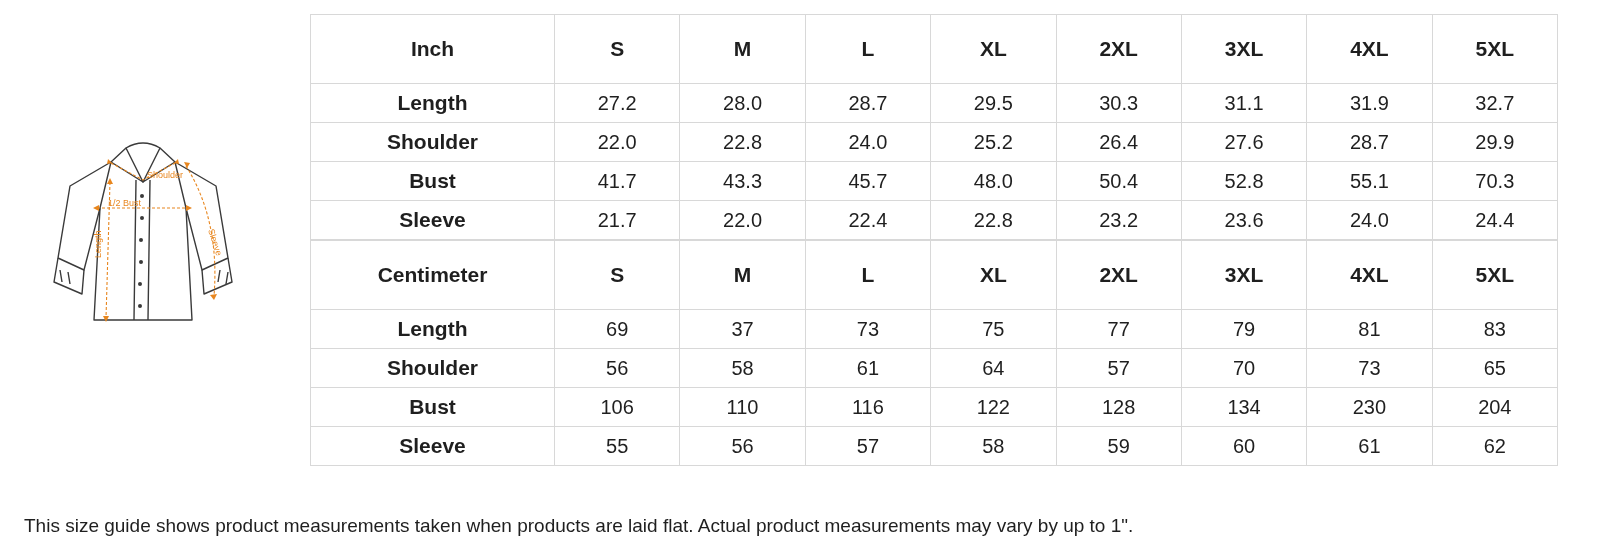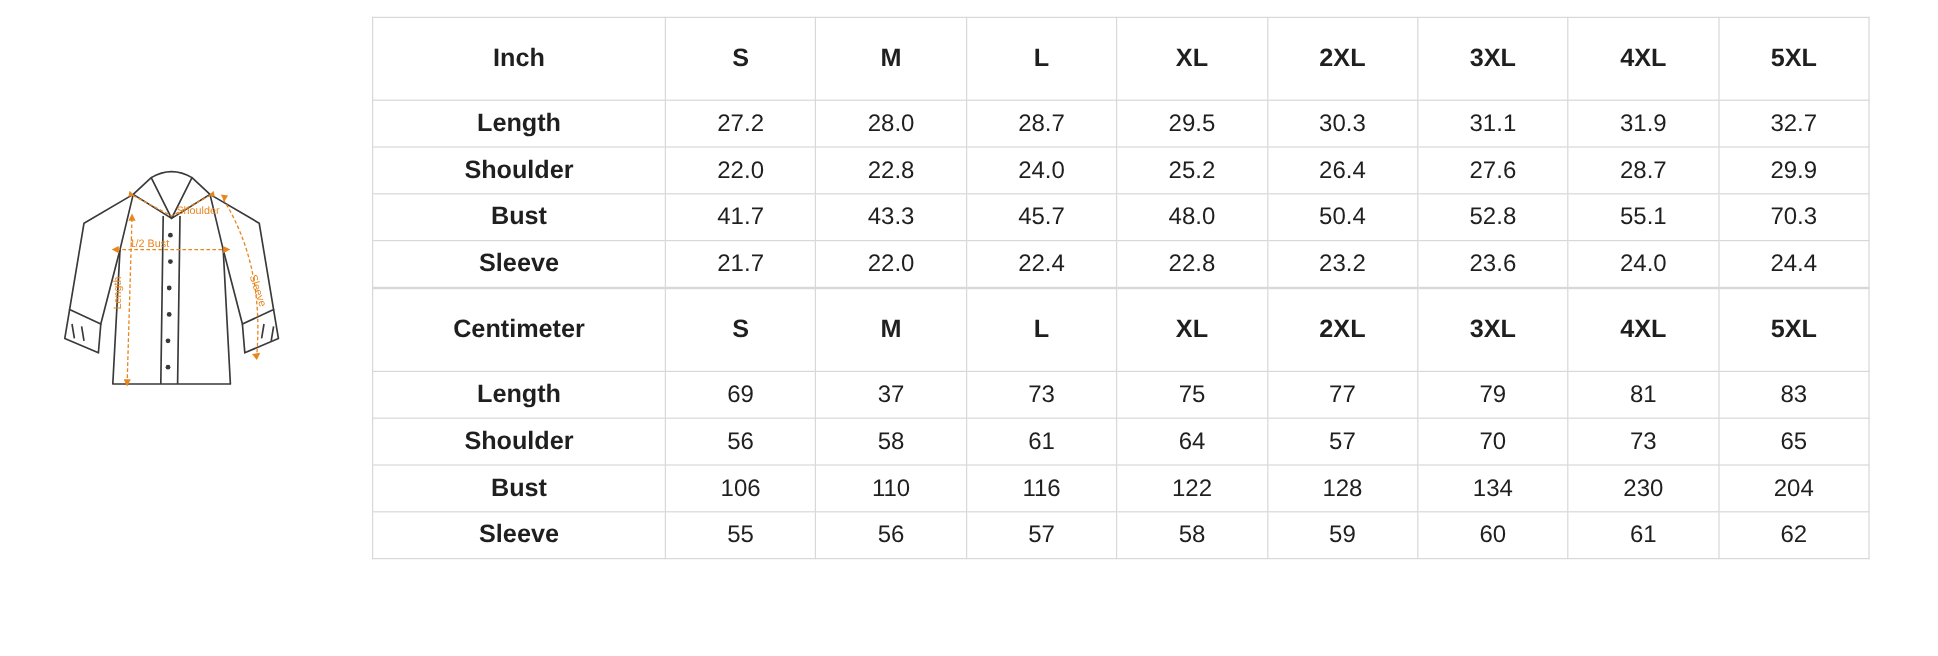--- a/index.html
+++ b/index.html
@@ -299,14 +299,15 @@
             <td>60</td>
             <td>61</td>
             <td>62</td>
           </tr>
         </tbody>
       </table>
     </div>
 
   </div>
 
+  <div id="footnote">This size guide shows product measurements taken when products are laid flat. Actual product measurements may vary by up to 1".</div>
 
 </div>
 
 </body></html>

